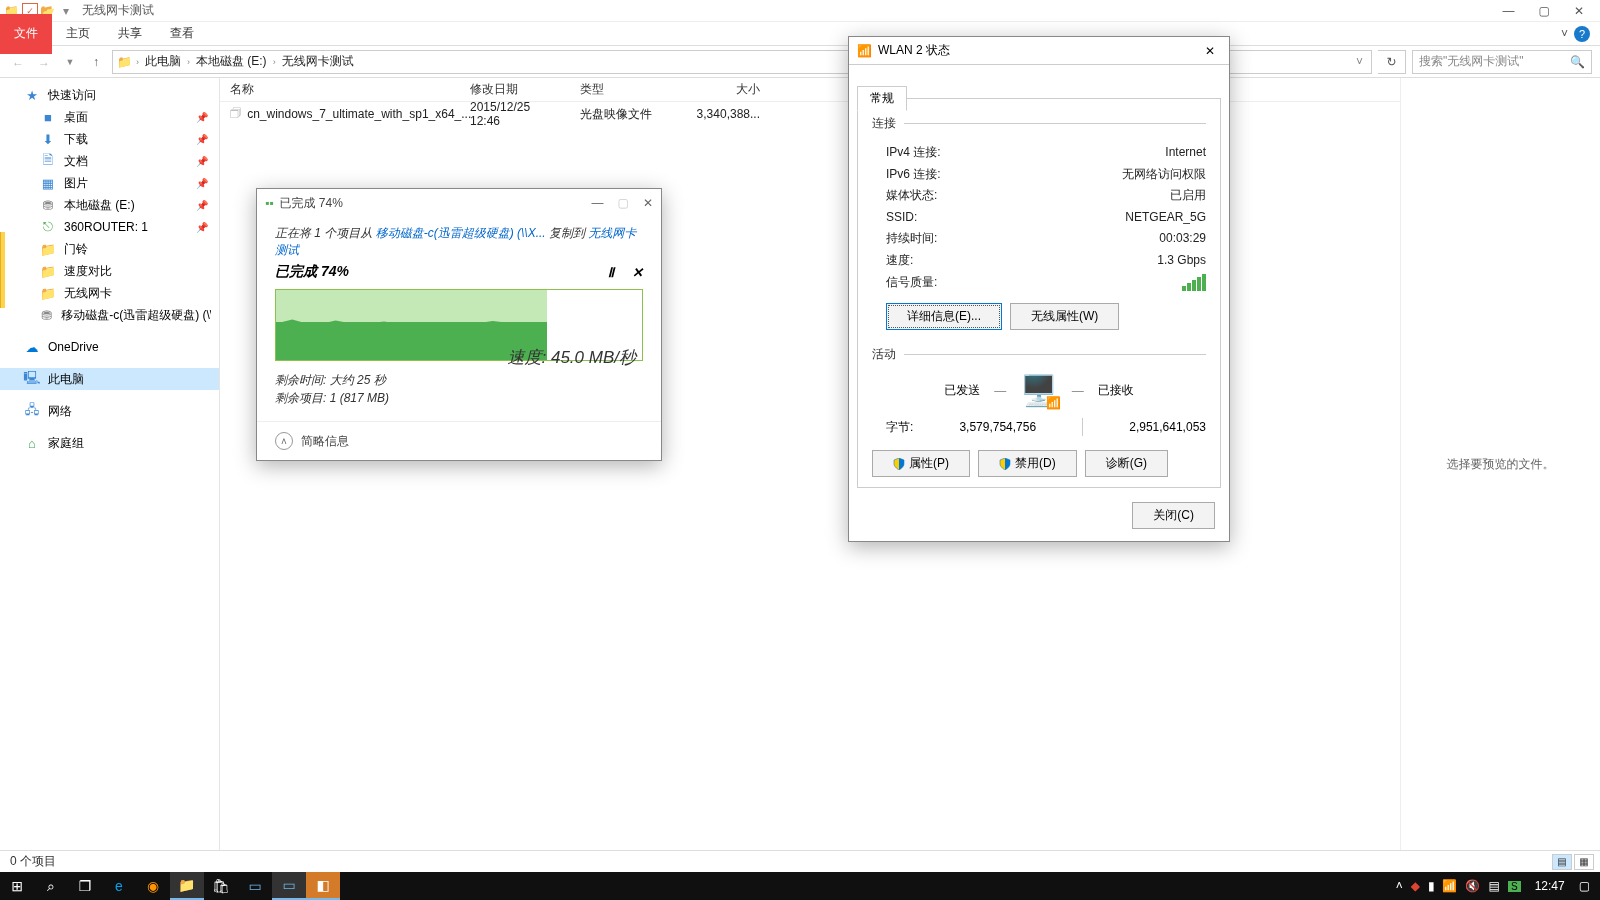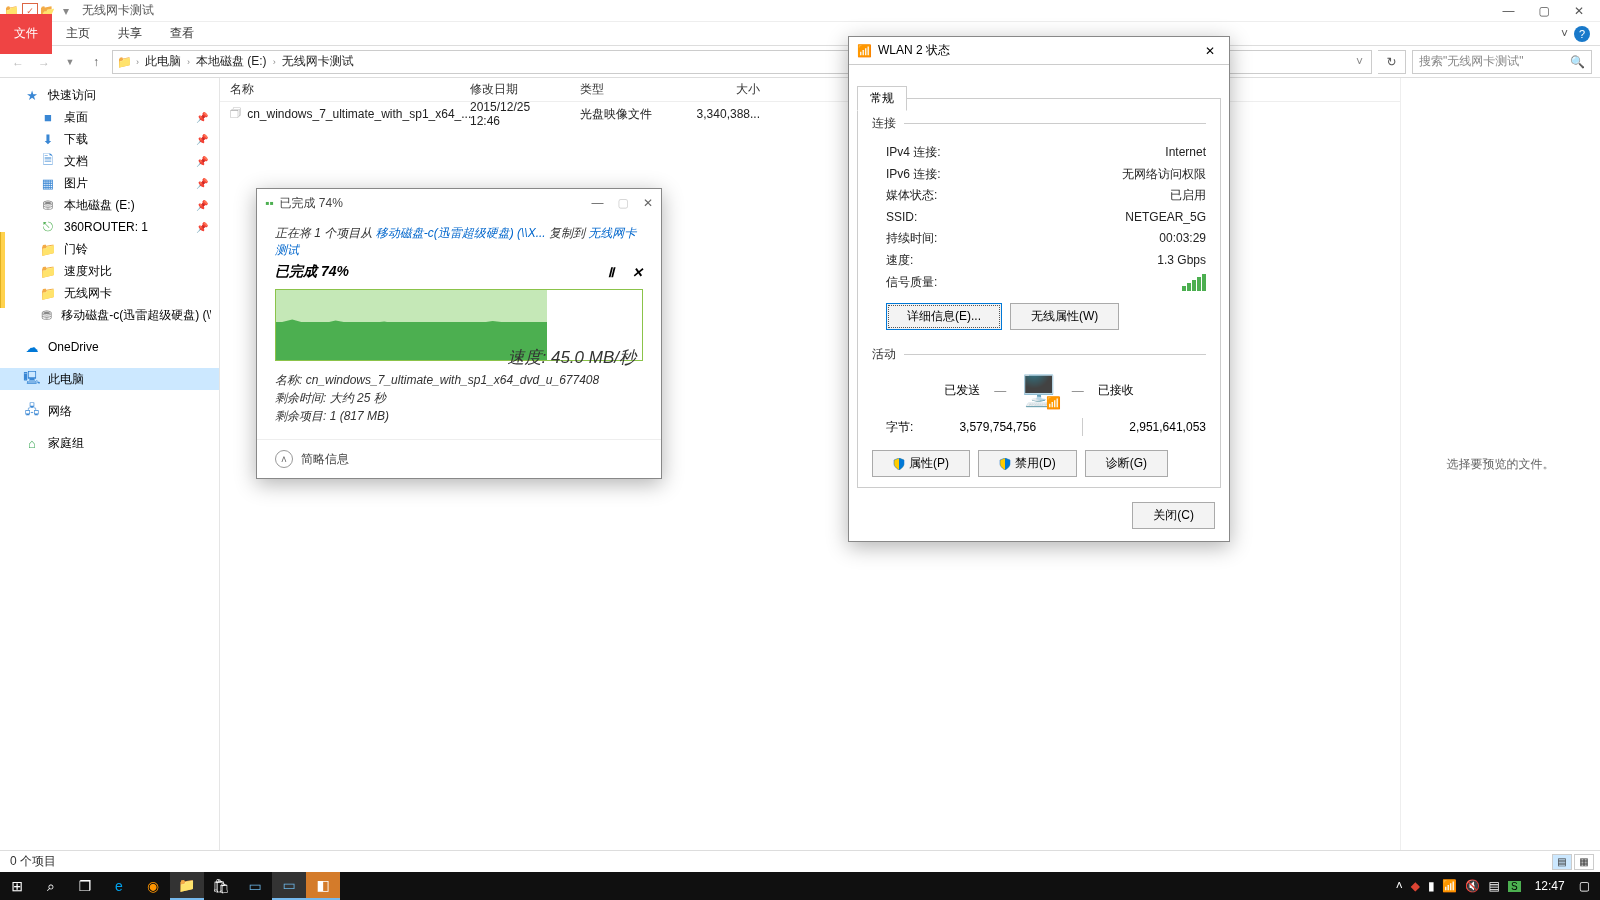--- a/index.html
+++ b/index.html
@@ -312,21 +312,20 @@
         <span><b>Ⅱ</b></span>
         <span><b>✕</b></span>
       </div>
     </div>
     <div class="graph">
       <div class="fill-light"></div>
       <div class="fill-dark"></div>
       <div class="speed-label">速度: 45.0 MB/秒</div>
     </div>
     <div class="copy-meta">
-      <div><span>名称: </span><span>cn_windows_7_ultimate_with_sp1_x64_dvd_u_677408</span></div>
       <div><span>剩余时间: </span><span>大约 25 秒</span></div>
       <div><span>剩余项目: </span><span>1 (817 MB)</span></div>
     </div>
   </div>
   <div class="copy-footer">
     <span class="chev-circle">˄</span>
     <span>简略信息</span>
   </div>
 </div>
 

